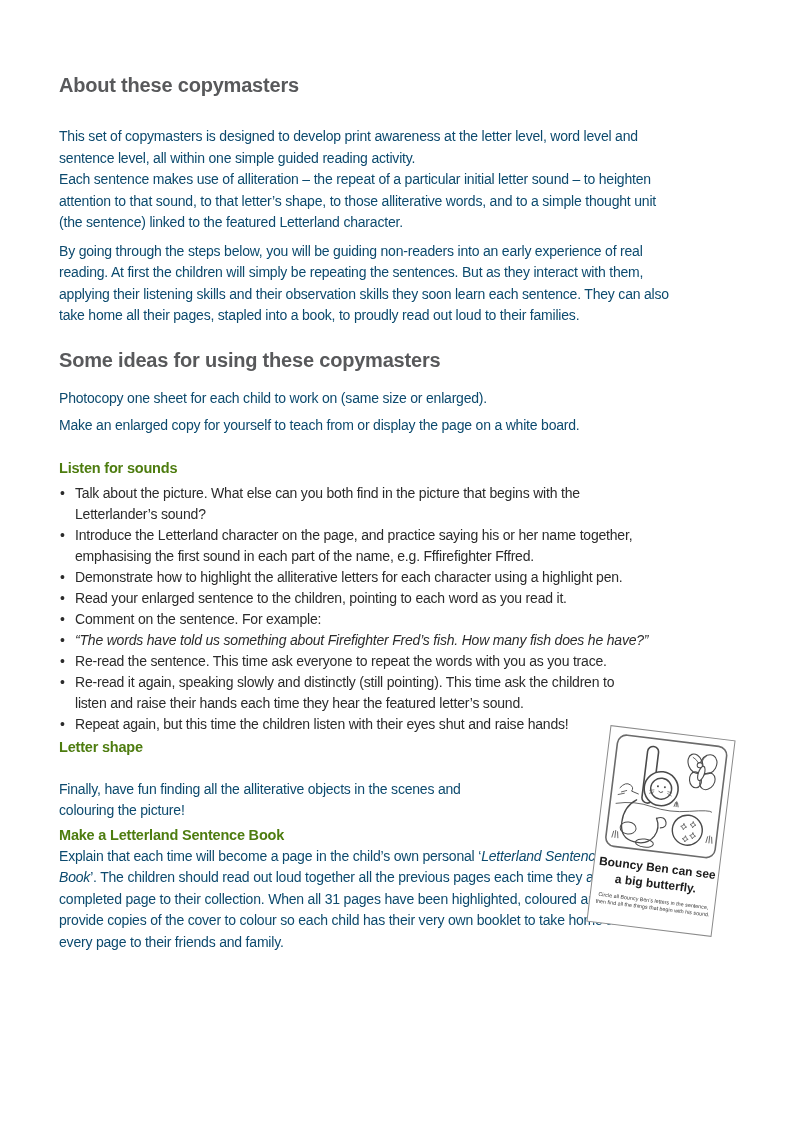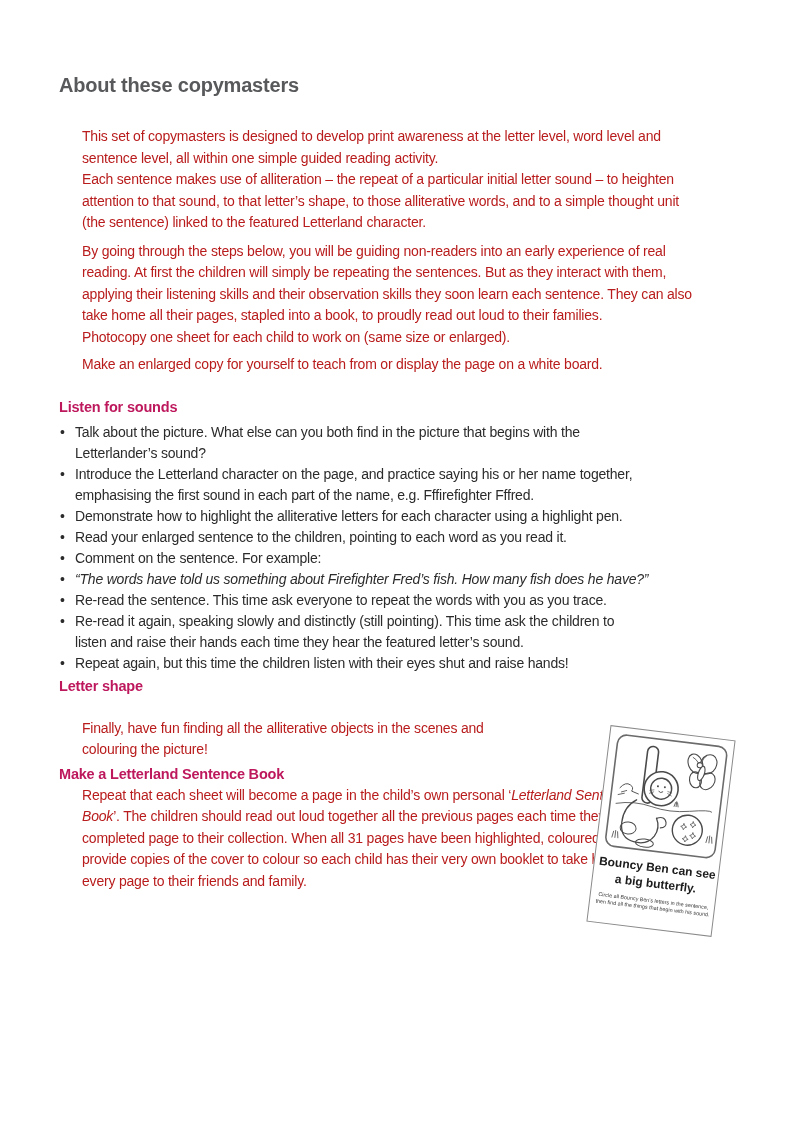--- a/index.html
+++ b/index.html
@@ -20,32 +20,31 @@
     font-weight: bold;
     color: #58595b;
     letter-spacing: -0.2px;
   }
   .h1-about { margin-bottom: 29px; }
   .h1-ideas { margin-top: 21px; margin-bottom: 16px; }
   h3 {
     font-size: 14.5px;
     line-height: 21px;
     font-weight: bold;
-    color: #be185d;
+    color: #4d7c0f;
     letter-spacing: -0.2px;
   }
   .h3-listen { margin-top: 21px; margin-bottom: 4px; }
   .h3-letter { margin-top: 2px; }
   .h3-book { margin-top: 3px; }
   .body {
     font-size: 14px;
     line-height: 21.5px;
     letter-spacing: -0.2px;
-    color: #b91c1c;
-    margin-left: 23px;
+    color: #0c4a6e;
   }
   .pre { white-space: pre; }
   .gap7  { margin-bottom: 7px; }
   .gap6  { margin-bottom: 6px; }
   .finally { margin-top: 21px; }
   ul.bullets {
     list-style: none;
     font-size: 14px;
     line-height: 21px;
     letter-spacing: -0.2px;
@@ -85,20 +84,21 @@
 sentence level, all within one simple guided reading activity.
 Each sentence makes use of alliteration – the repeat of a particular initial letter sound – to heighten
 attention to that sound, to that letter’s shape, to those alliterative words, and to a simple thought unit
 (the sentence) linked to the featured Letterland character.</p>
 
   <p class="body pre">By going through the steps below, you will be guiding non-readers into an early experience of real
 reading. At first the children will simply be repeating the sentences. But as they interact with them,
 applying their listening skills and their observation skills they soon learn each sentence. They can also
 take home all their pages, stapled into a book, to proudly read out loud to their families.</p>
 
+  <h1 class="h1-ideas">Some ideas for using these copymasters</h1>
 
   <p class="body pre gap6">Photocopy one sheet for each child to work on (same size or enlarged).</p>
   <p class="body pre">Make an enlarged copy for yourself to teach from or display the page on a white board.</p>
 
   <h3 class="h3-listen">Listen for sounds</h3>
 
   <ul class="bullets">
     <li><span class="pre">Talk about the picture. What else can you both find in the picture that begins with the
 Letterlander’s sound?</span></li>
     <li><span class="pre">Introduce the Letterland character on the page, and practice saying his or her name together,
@@ -112,21 +112,21 @@
 listen and raise their hands each time they hear the featured letter’s sound.</span></li>
     <li><span class="pre">Repeat again, but this time the children listen with their eyes shut and raise hands!</span></li>
   </ul>
 
   <h3 class="h3-letter">Letter shape</h3>
 
   <p class="body pre finally">Finally, have fun finding all the alliterative objects in the scenes and
 colouring the picture!</p>
 
   <h3 class="h3-book">Make a Letterland Sentence Book</h3>
-  <p class="body pre"><span>Repeat that each sheet will become a page in the child’s own personal ‘</span><span class="italic">Letterland Sentence
+  <p class="body pre"><span>Explain that each time will become a page in the child’s own personal ‘</span><span class="italic">Letterland Sentence
 Book</span><span>’. The children should read out loud together all the previous pages each time they add their latest
 completed page to their collection. When all 31 pages have been highlighted, coloured and re-read,
 provide copies of the cover to colour so each child has their very own booklet to take home and read
 every page to their friends and family.</span></p>
 
   <div class="thumb">
     <svg width="126" height="195" viewBox="0 0 126 195">
 
       <rect x="8" y="7" width="110" height="112" rx="9" fill="none" stroke="#6b6b6b" stroke-width="1.6"></rect>
       <g fill="none" stroke="#4a4a4a" stroke-width="1.1" stroke-linecap="round">

